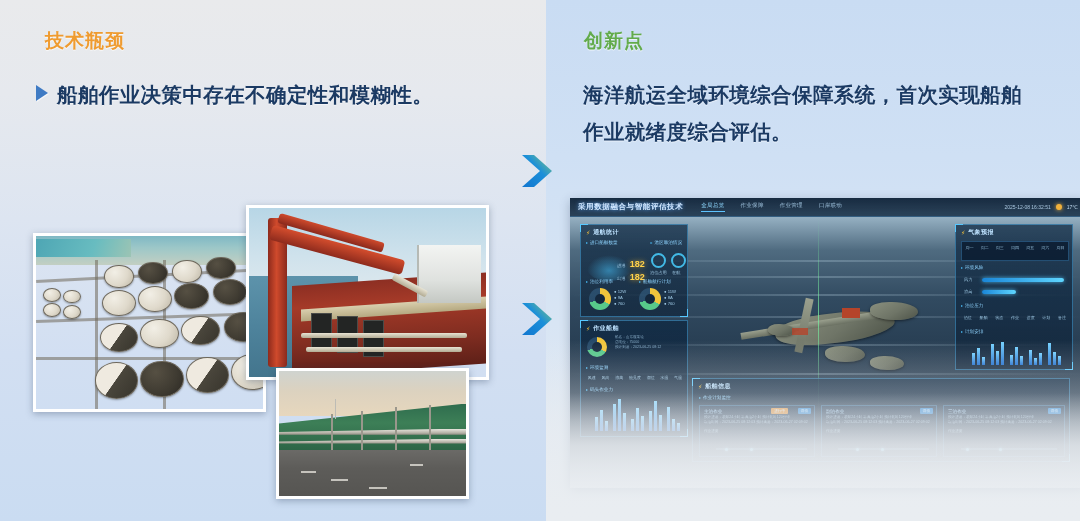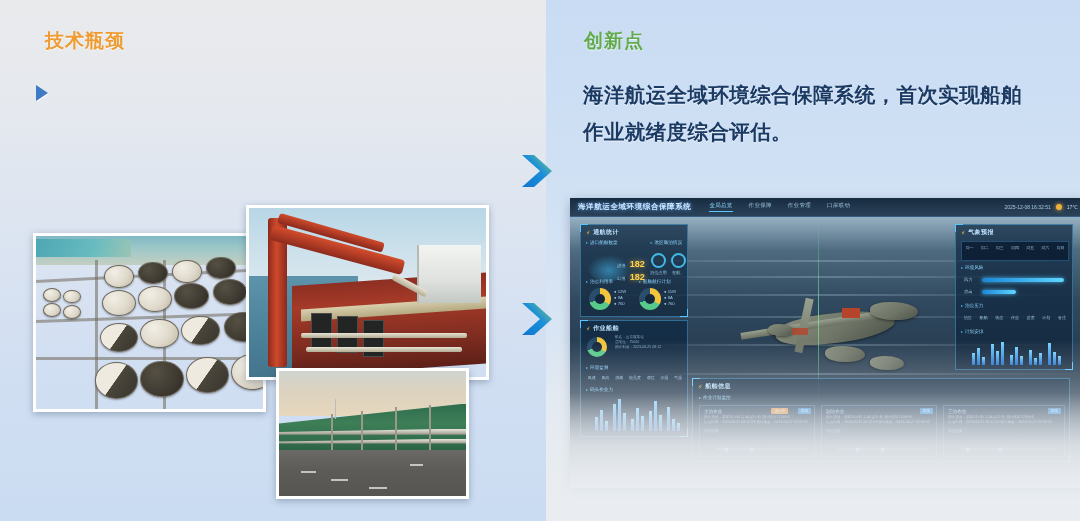--- a/index.html
+++ b/index.html
@@ -271,20 +271,21 @@
 <body>
 
 <div class="bg-left"></div>
 <div class="bg-right"></div>
 
 <div class="heading" id="h-left">技术瓶颈</div>
 
 <div class="bullets">
   <div class="bullet">
     <span class="bullet-marker"></span>
+    <span class="bullet-text">船舶作业决策中存在不确定性和模糊性。</span>
   </div>
 </div>
 
 <div class="photo" id="photo-tankfarm">
   <div class="tf-sky"></div>
   <div class="tf-water"></div>
   <div class="tf-ground"></div>
   <div class="tf-road" style="left:0;top:22%;width:100%;height:3px;transform:rotate(-3deg);"></div>
   <div class="tf-road" style="left:0;top:46%;width:100%;height:3px;transform:rotate(-2deg);"></div>
   <div class="tf-road" style="left:0;top:70%;width:100%;height:3px;"></div>
@@ -392,21 +393,21 @@
   <div class="db-jetty" style="left:230px;top:100px;width:8px;height:55px;transform:rotate(12deg);"></div>
   <div class="db-island" style="left:300px;top:104px;width:48px;height:18px;"></div>
   <div class="db-island" style="left:255px;top:148px;width:40px;height:16px;"></div>
   <div class="db-island" style="left:300px;top:158px;width:34px;height:14px;"></div>
   <div class="db-island" style="left:198px;top:126px;width:26px;height:12px;"></div>
   <div class="db-redbox" style="left:272px;top:110px;width:18px;height:10px;"></div>
   <div class="db-redbox" style="left:222px;top:130px;width:16px;height:7px;opacity:.8;"></div>
   <div class="db-scanline" style="left:248px;"></div>
 
   <div class="db-topbar">
-    <div class="db-title">海洋航运全域环境综合保障系统</div>
+    <div class="db-title">采用数据融合与智能评估技术</div>
     <div class="db-tabs">
       <div class="db-tab active">全局总览</div>
       <div class="db-tab">作业保障</div>
       <div class="db-tab">作业管理</div>
       <div class="db-tab">口岸联动</div>
     </div>
     <div class="db-right">
       <span class="db-time">2025-12-08 16:32:51</span>
       <span class="db-sun"></span>
       <span class="db-temp">17℃</span>

